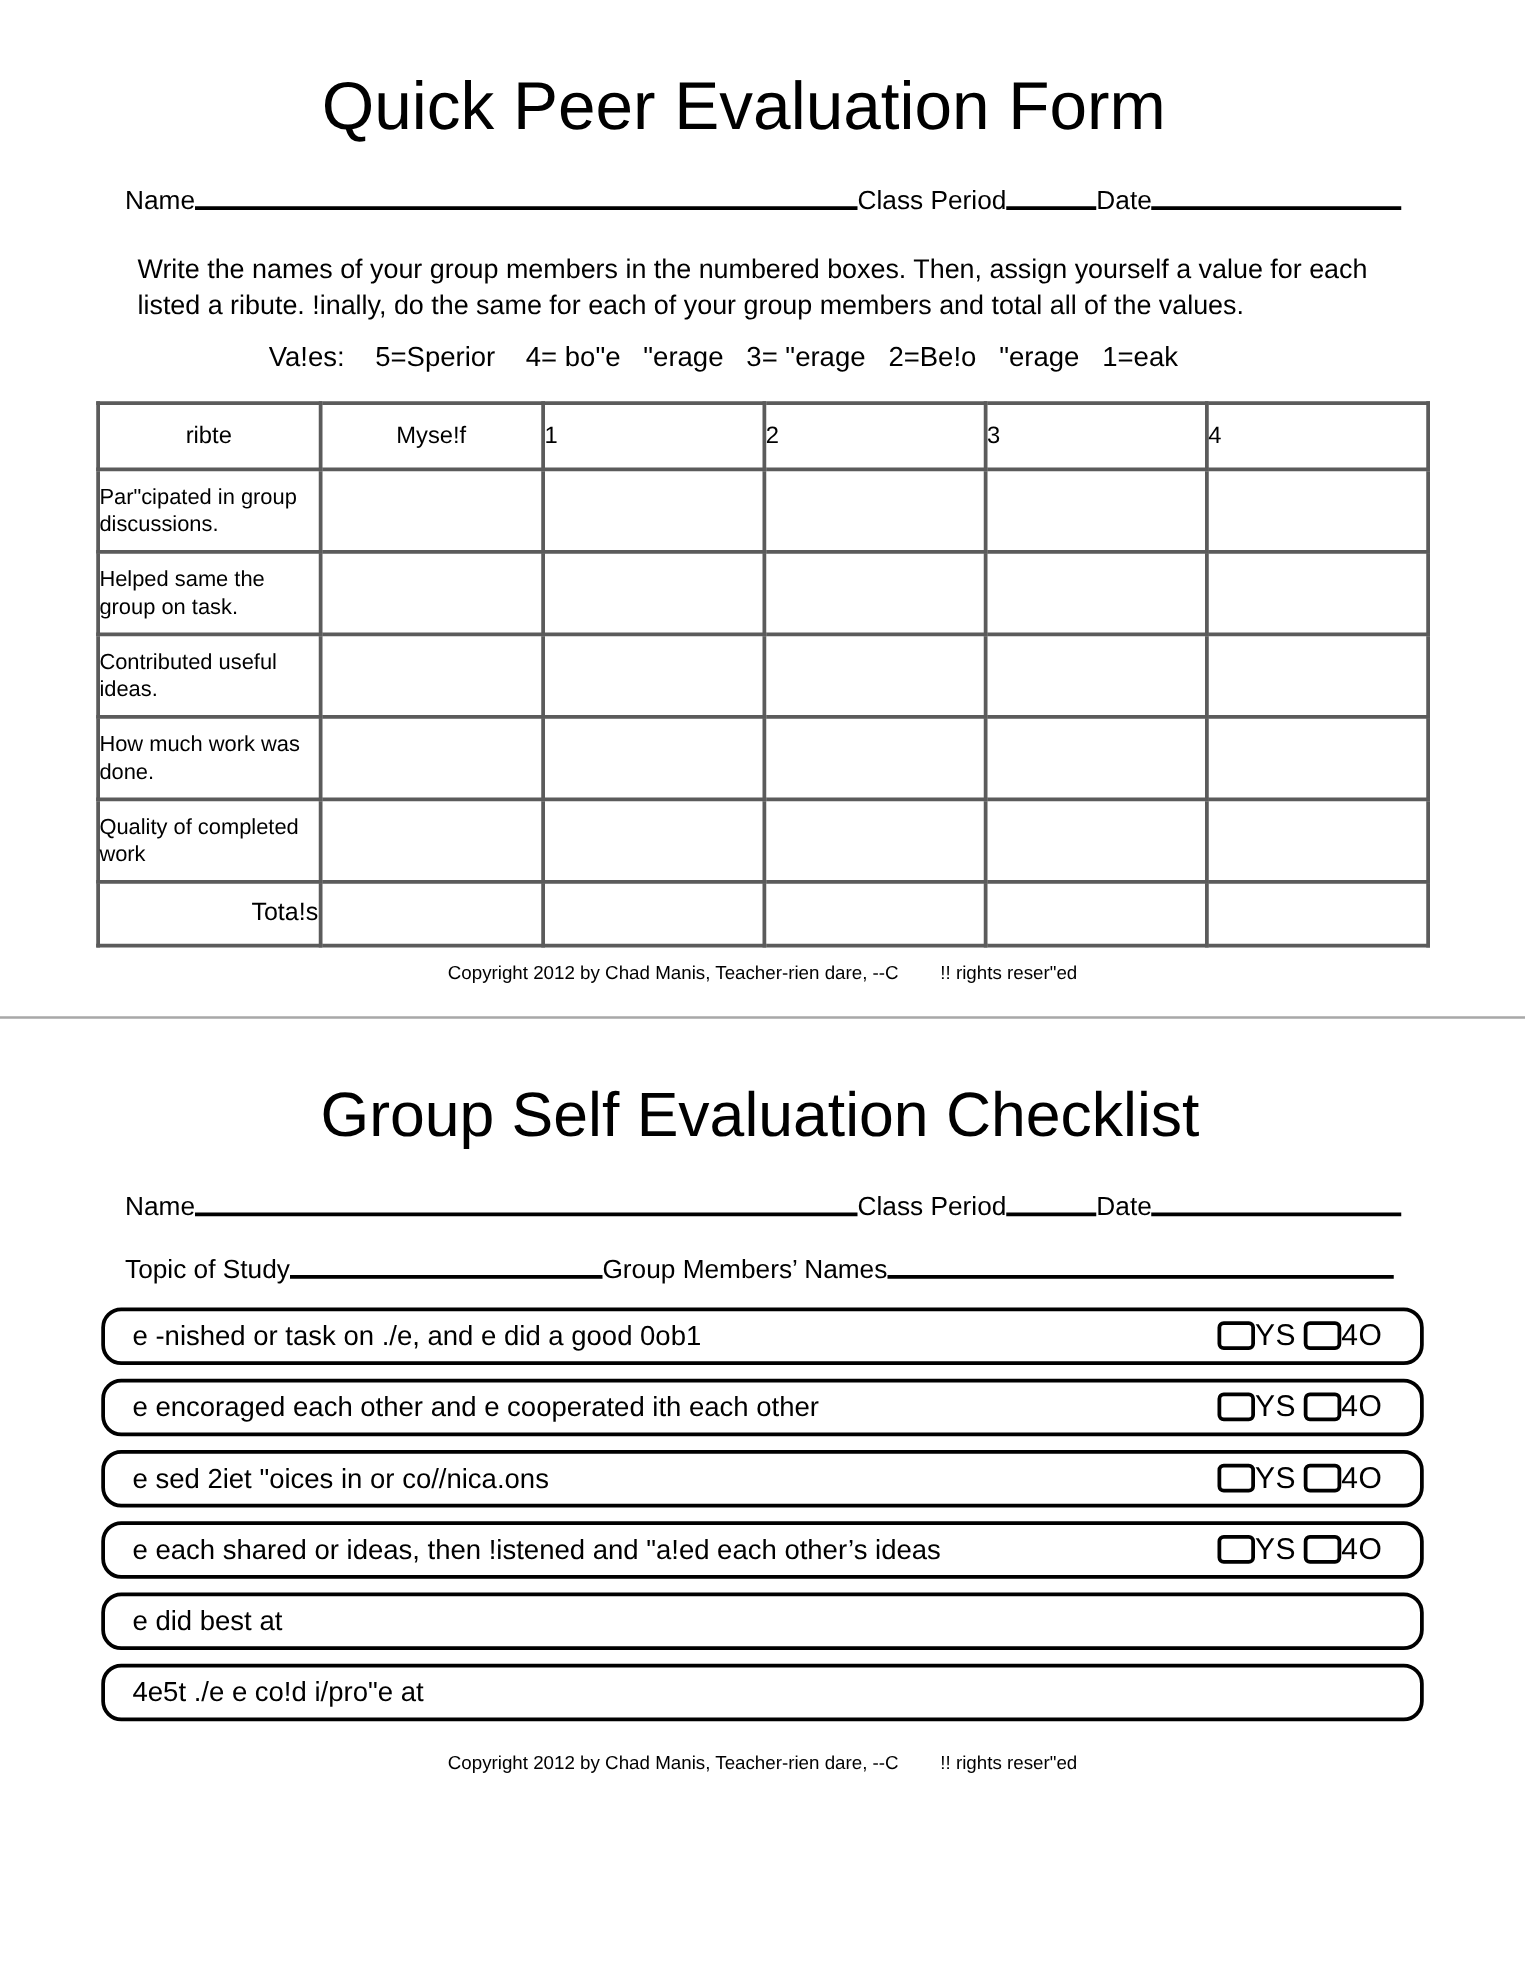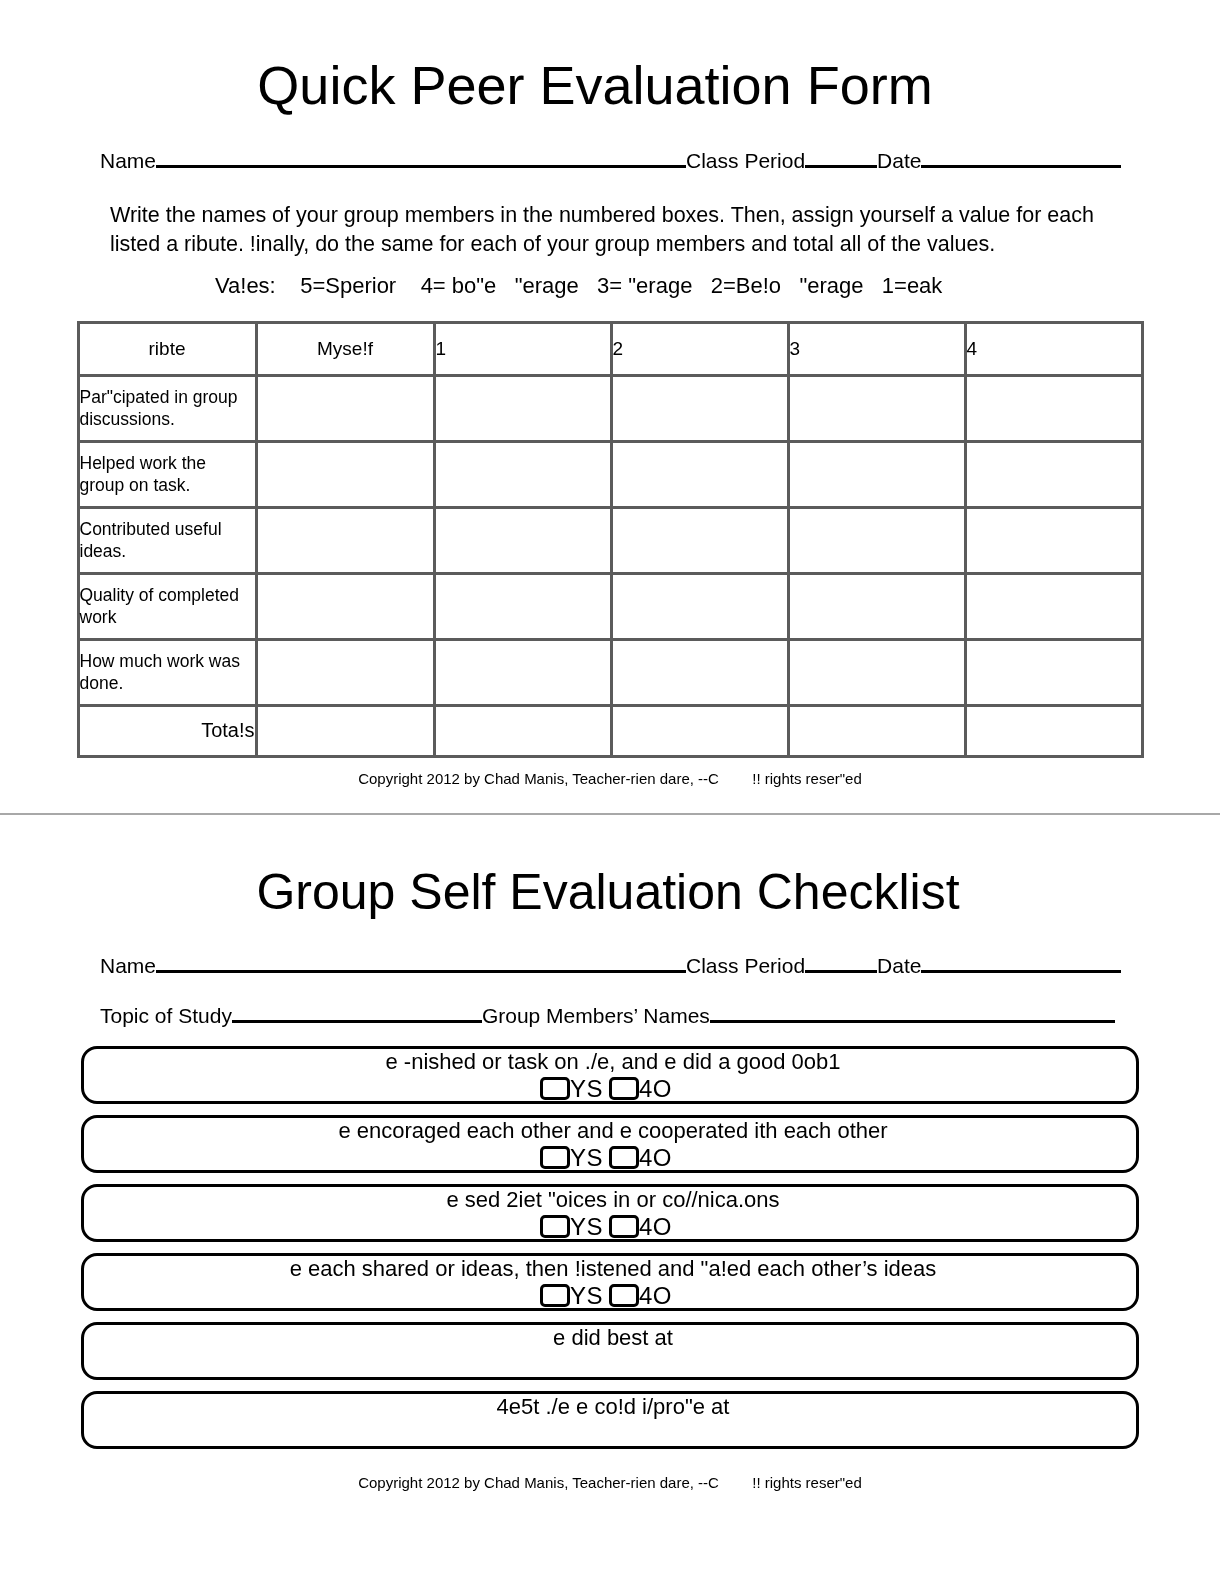--- a/index.html
+++ b/index.html
@@ -161,27 +161,26 @@
     top: 28px;
     width: 300px;
     text-align: right;
   }
 
   
   .checklist { width: 1058px; margin: 0 auto; padding-top: 18px; }
   .check-row {
     border: 3px solid #000;
     border-radius: 16px;
-    height: 58px;
+    height: 46px;
     margin-bottom: 11px;
     display: flex;
     align-items: center;
     padding: 0 16px 0 22px;
     box-sizing: border-box;
-    flex-direction: column;
   }
   .check-text {
     flex: 1 1 auto;
     font-size: 22px;
   }
   .check-options {
     flex: 0 0 auto;
     display: flex;
     align-items: center;
     padding-right: 8px;
@@ -239,45 +238,45 @@
 
       <tr>
         <td class="c0 row-cell">Par"cipated in group discussions.</td>
         <td class="c1 row-cell"></td>
         <td class="c2 row-cell"></td>
         <td class="c3 row-cell"></td>
         <td class="c4 row-cell"></td>
         <td class="c5 row-cell"></td>
       </tr>
       <tr>
-        <td class="c0 row-cell">Helped work the group on task.</td>
+        <td class="c0 row-cell">Helped same the group on task.</td>
         <td class="c1 row-cell"></td>
         <td class="c2 row-cell"></td>
         <td class="c3 row-cell"></td>
         <td class="c4 row-cell"></td>
         <td class="c5 row-cell"></td>
       </tr>
       <tr>
         <td class="c0 row-cell">Contributed useful ideas.</td>
         <td class="c1 row-cell"></td>
         <td class="c2 row-cell"></td>
         <td class="c3 row-cell"></td>
         <td class="c4 row-cell"></td>
         <td class="c5 row-cell"></td>
       </tr>
       <tr>
+        <td class="c0 row-cell">How much work was done.</td>
+        <td class="c1 row-cell"></td>
+        <td class="c2 row-cell"></td>
+        <td class="c3 row-cell"></td>
+        <td class="c4 row-cell"></td>
+        <td class="c5 row-cell"></td>
+      </tr>
+      <tr>
         <td class="c0 row-cell">Quality of completed work</td>
-        <td class="c1 row-cell"></td>
-        <td class="c2 row-cell"></td>
-        <td class="c3 row-cell"></td>
-        <td class="c4 row-cell"></td>
-        <td class="c5 row-cell"></td>
-      </tr>
-      <tr>
-        <td class="c0 row-cell">How much work was done.</td>
         <td class="c1 row-cell"></td>
         <td class="c2 row-cell"></td>
         <td class="c3 row-cell"></td>
         <td class="c4 row-cell"></td>
         <td class="c5 row-cell"></td>
       </tr>
 
       <tr>
         <td class="c0 totals-cell">Tota!s</td>
         <td class="c1 totals-cell"></td>

